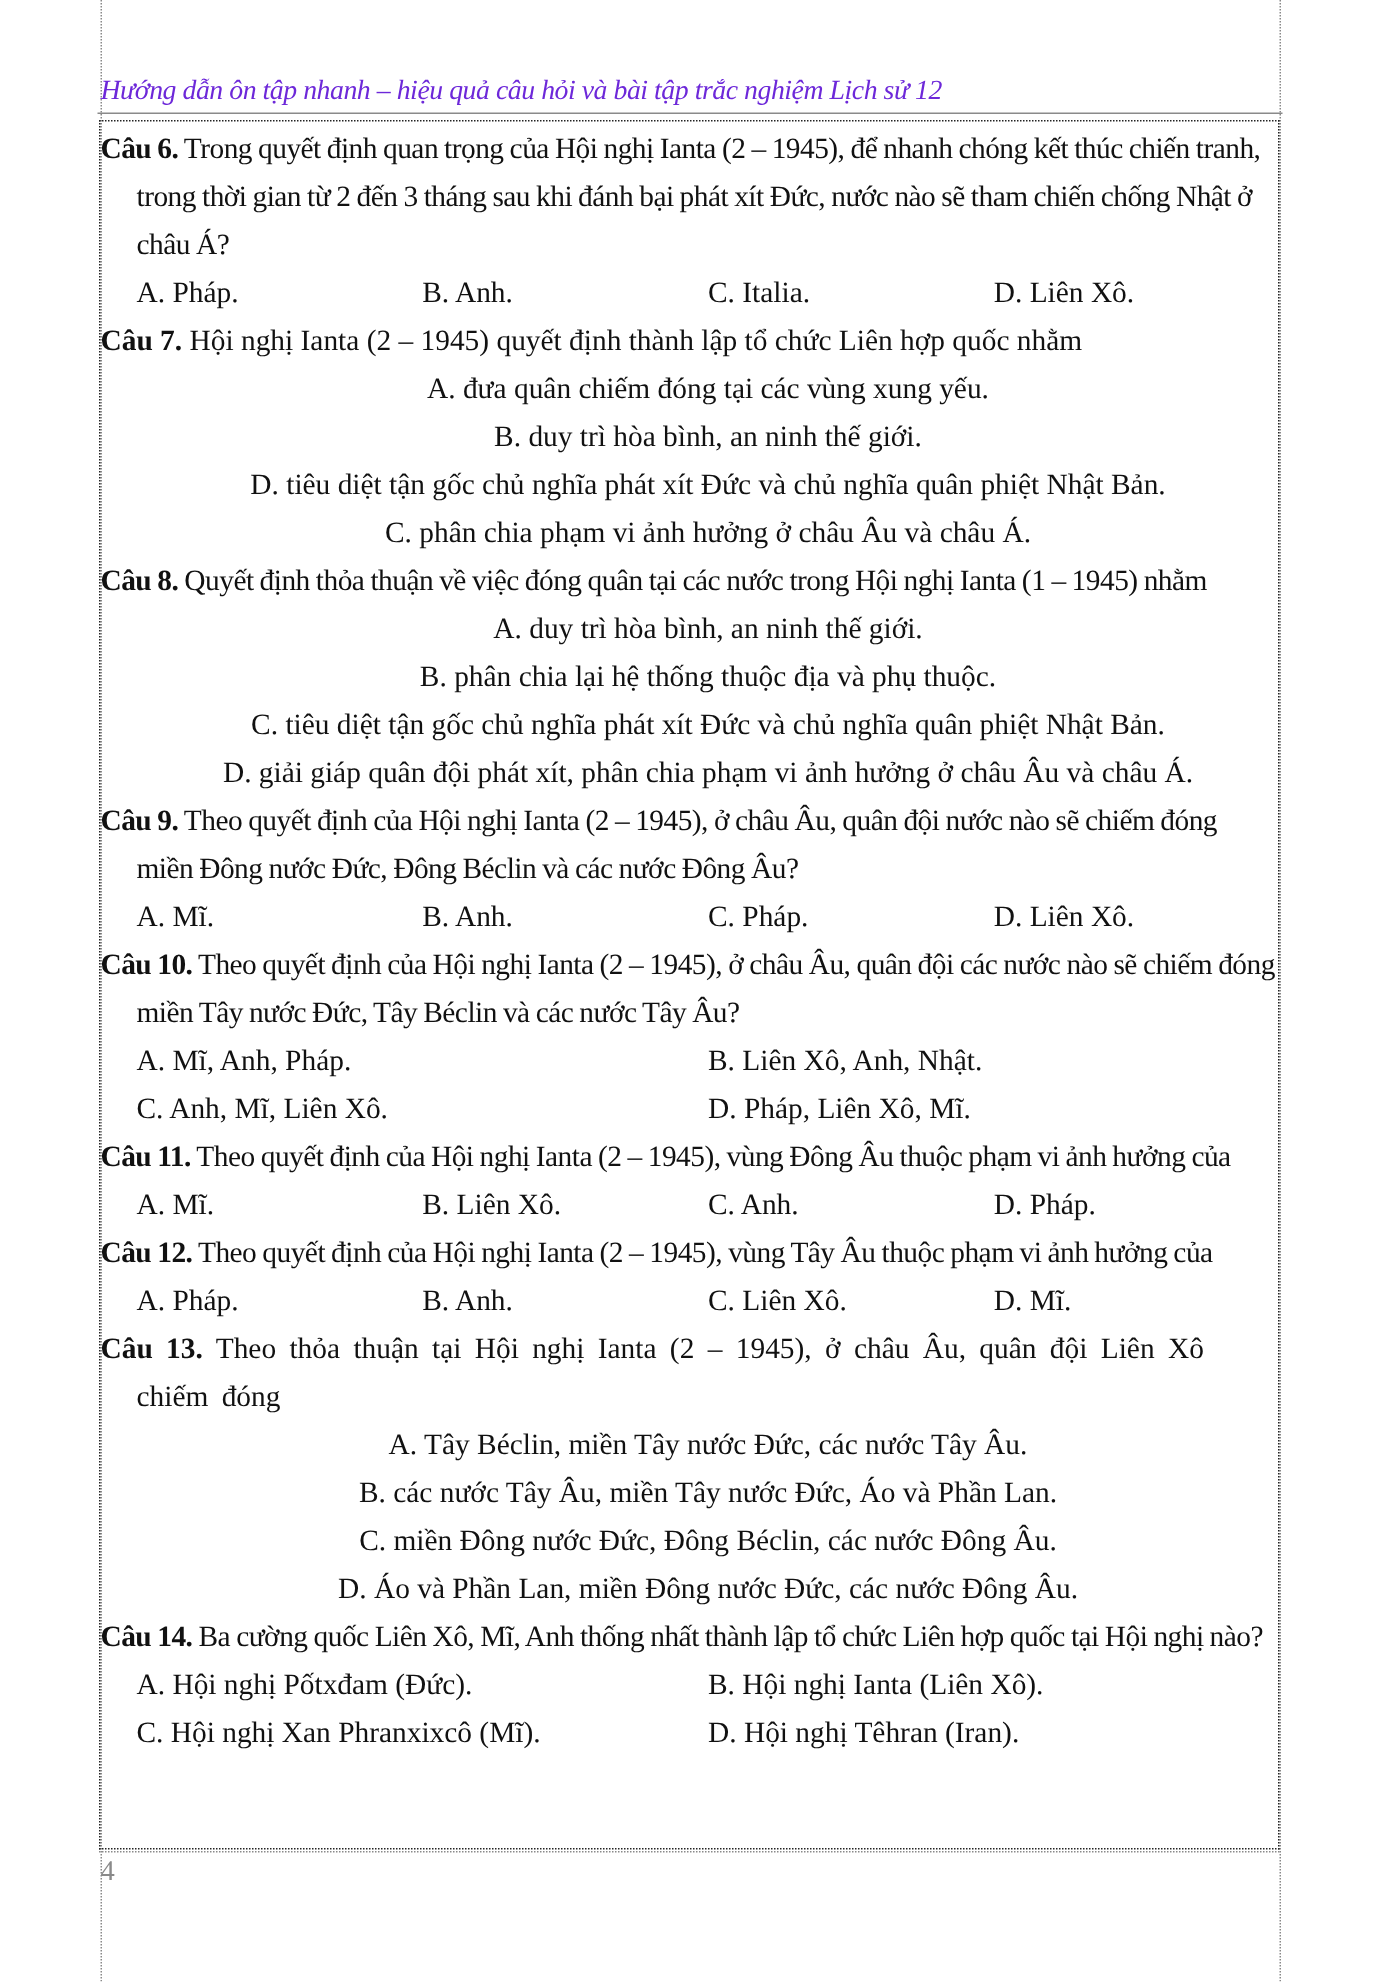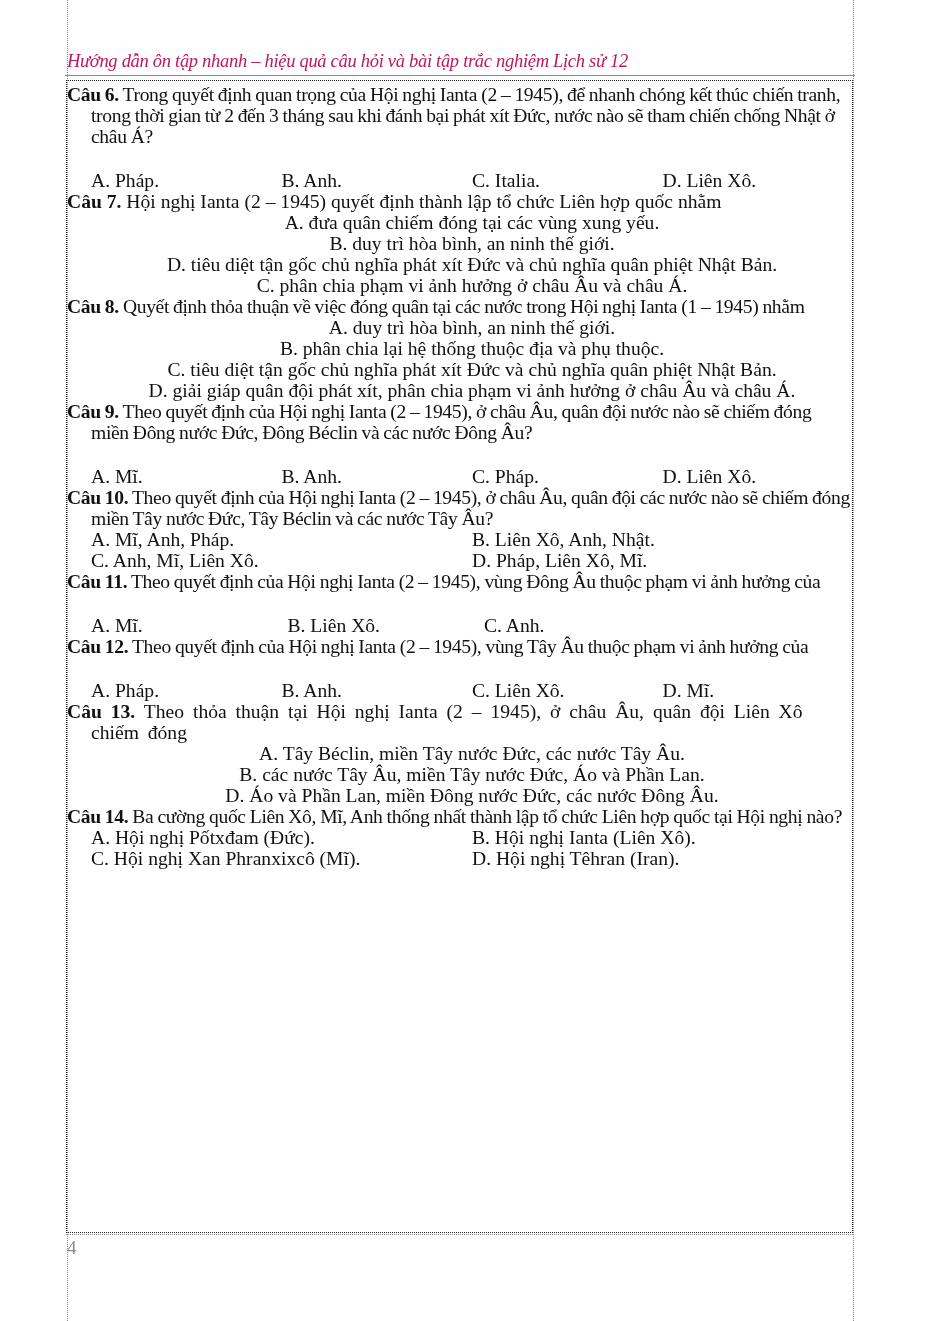--- a/index.html
+++ b/index.html
@@ -2,30 +2,30 @@
 <html><head>
   <meta charset="utf-8">
   <style>
     html, body { margin: 0; padding: 0; background: #ffffff; }
     body { width: 927px; height: 1321px; position: relative; overflow: hidden;
       font-family: "Liberation Serif", "DejaVu Serif", serif; color: #111; }
     .vline { position: absolute; top: 0; width: 0; border-left: 1px dotted #8a8a8a; }
     .vline.left { left: 67px; height: 1321px; }
     .vline.right { left: 853px; height: 1321px; }
     .header-text { position: absolute; left: 67px; top: 51px; width: 786px;
-      font-style: italic; font-size: 18.5px; color: #be185d; white-space: nowrap; letter-spacing: -0.3px; }
+      font-style: italic; font-size: 18.5px; color: #6d28d9; white-space: nowrap; letter-spacing: -0.3px; }
     .header-rule { position: absolute; left: 65px; top: 75px; width: 790px; height: 0; border-top: 1.5px solid #8a8a8a; }
     .body-frame { position: absolute; left: 66px; top: 80px; width: 787px; height: 1153px;
       border: 1px dotted #222; box-sizing: border-box; }
-    .content { position: absolute; left: 67px; top: 84px; width: 786px; font-size: 19.6px; line-height: 21px; }
+    .content { position: absolute; left: 67px; top: 84px; width: 786px; font-size: 19.6px; line-height: 32px; }
     .q { margin: 0; }
     .q .stem { padding-left: 24px; text-indent: -24px; white-space: normal; }
     .q .stem b { font-weight: bold; }
     .opts4 { display: flex; padding-left: 24px; }
-    .opts4 > span { width: 196.5px; white-space: nowrap; margin-top: 23px; }
+    .opts4 > span { width: 196.5px; white-space: nowrap; }
     .opts2 { display: flex; padding-left: 24px; }
     .opts2 > span { width: 393px; white-space: nowrap; }
     .opts1 > div { padding-left: 24px; white-space: nowrap; text-align: center; }
     .footer-frame { position: absolute; left: 66px; top: 1234px; width: 787px; height: 90px;
       border-top: 1px dotted #8a8a8a; }
     .page-num { position: absolute; left: 67px; top: 1237px; font-size: 19px; color: #8a8a8a; }
     .tight { letter-spacing: -0.35px; word-spacing: -0.5px; }
     .justify13 { word-spacing: 4px; }
   </style>
 </head>
@@ -92,38 +92,40 @@
       <span>D. Pháp, Liên Xô, Mĩ.</span>
     </div>
   </div>
 
   <div class="q">
     <div class="stem tight"><b>Câu 11.</b><span> Theo quyết định của Hội nghị Ianta (2 – 1945), vùng Đông Âu thuộc phạm vi ảnh hưởng của</span></div>
     <div class="opts4">
       <span>A. Mĩ.</span>
       <span>B. Liên Xô.</span>
       <span>C. Anh.</span>
+      <span>D. Pháp.</span>
     </div>
   </div>
 
   <div class="q">
     <div class="stem tight"><b>Câu 12.</b><span> Theo quyết định của Hội nghị Ianta (2 – 1945), vùng Tây Âu thuộc phạm vi ảnh hưởng của</span></div>
     <div class="opts4">
       <span>A. Pháp.</span>
       <span>B. Anh.</span>
       <span>C. Liên Xô.</span>
       <span>D. Mĩ.</span>
     </div>
   </div>
 
   <div class="q">
     <div class="stem justify13"><b>Câu 13.</b><span> Theo thỏa thuận tại Hội nghị Ianta (2 – 1945), ở châu Âu, quân đội Liên Xô chiếm đóng</span></div>
     <div class="opts1">
       <div>A. Tây Béclin, miền Tây nước Đức, các nước Tây Âu.</div>
       <div>B. các nước Tây Âu, miền Tây nước Đức, Áo và Phần Lan.</div>
+      <div>C. miền Đông nước Đức, Đông Béclin, các nước Đông Âu.</div>
       <div>D. Áo và Phần Lan, miền Đông nước Đức, các nước Đông Âu.</div>
     </div>
   </div>
 
   <div class="q">
     <div class="stem tight"><b>Câu 14.</b><span> Ba cường quốc Liên Xô, Mĩ, Anh thống nhất thành lập tổ chức Liên hợp quốc tại Hội nghị nào?</span></div>
     <div class="opts2">
       <span>A. Hội nghị Pốtxđam (Đức).</span>
       <span>B. Hội nghị Ianta (Liên Xô).</span>
     </div>

